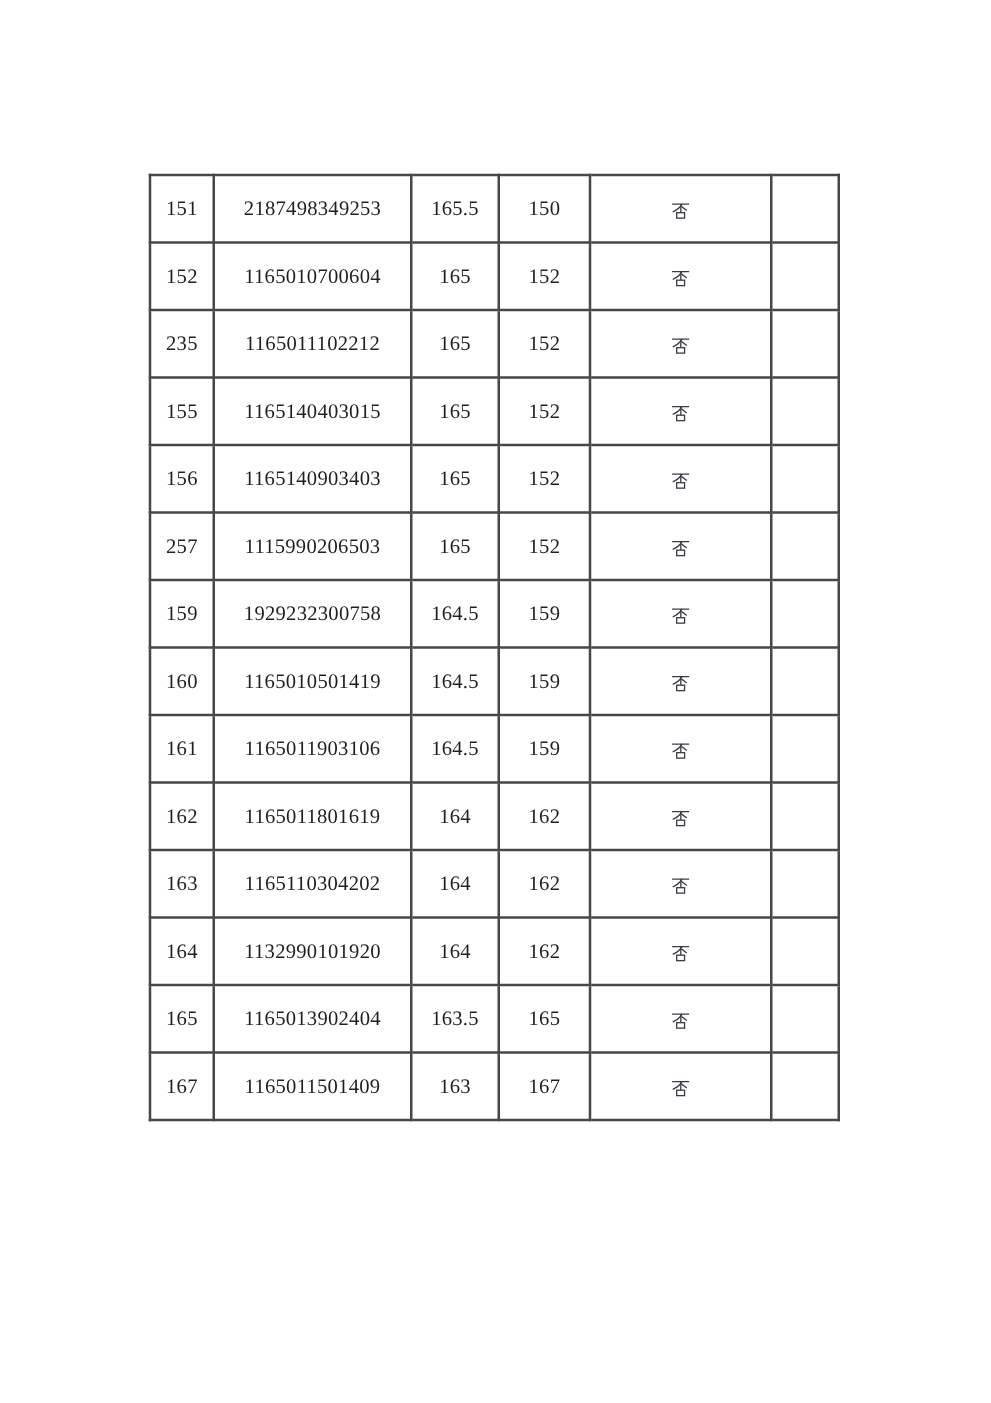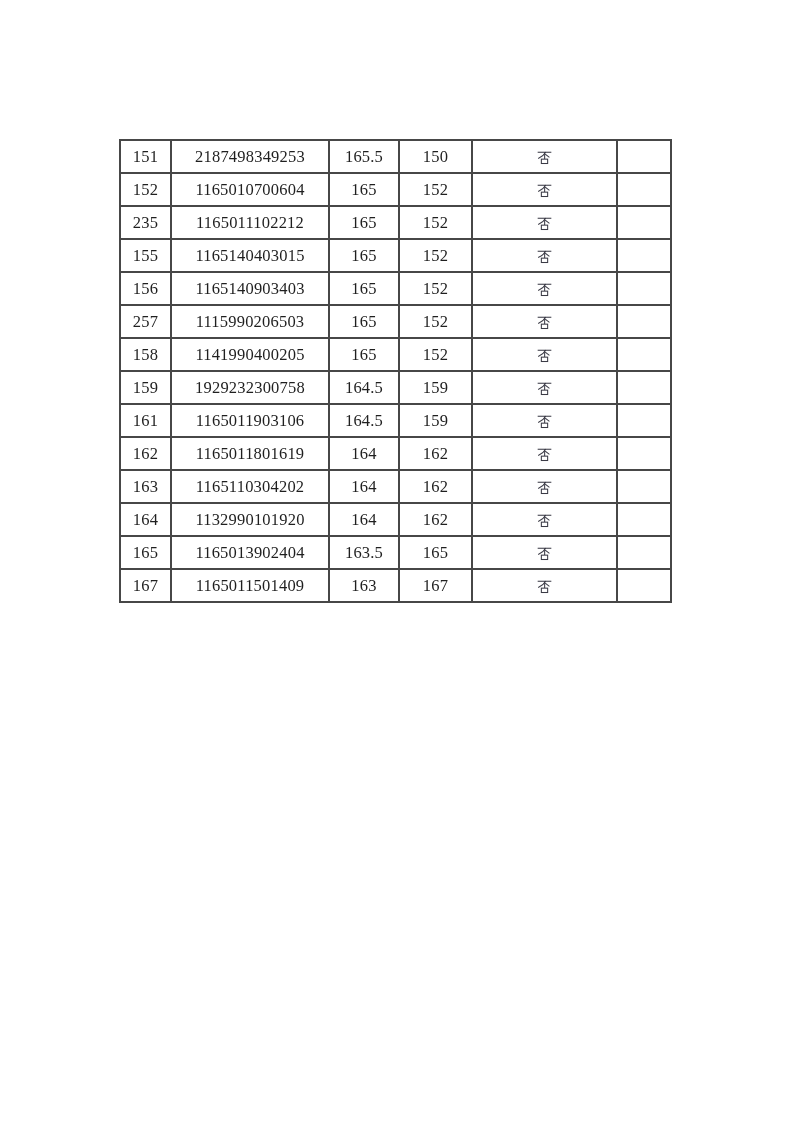--- a/index.html
+++ b/index.html
@@ -23,21 +23,21 @@
   }
   table.roster {
     position: absolute;
     left: 119px;
     top: 139px;
     width: 553px;
     border-collapse: collapse;
     table-layout: fixed;
   }
   table.roster tr {
-    height: 33px;
+    height: 54px;
   }
   table.roster td {
     border: 2px solid #474747;
     padding: 0;
     text-align: center;
     vertical-align: middle;
     font-size: 16.5px;
     letter-spacing: 0.2px;
     color: #1f1f1f;
     overflow: hidden;
@@ -183,40 +183,40 @@
           <path d="M56,17 C47,33 31,47 11,55"></path>
           <path d="M51,19 L51,56"></path>
           <path d="M57,30 L80,47"></path>
           <rect x="29" y="61" width="42" height="29"></rect>
         </svg>
       </span>
     </td>
     <td></td>
   </tr>
         <tr>
-    <td>158</td>
-    <td>1141990400205</td>
-    <td>165</td>
-    <td>152</td>
-    <td aria-label="否">
-      <span class="no-glyph" aria-hidden="true">
-        <svg viewBox="0 0 100 100" xmlns="http://www.w3.org/2000/svg">
-          <path d="M8,15 L92,15"></path>
-          <path d="M56,17 C47,33 31,47 11,55"></path>
-          <path d="M51,19 L51,56"></path>
-          <path d="M57,30 L80,47"></path>
-          <rect x="29" y="61" width="42" height="29"></rect>
-        </svg>
-      </span>
-    </td>
-    <td></td>
-  </tr>
-        <tr>
     <td>159</td>
     <td>1929232300758</td>
+    <td>164.5</td>
+    <td>159</td>
+    <td aria-label="否">
+      <span class="no-glyph" aria-hidden="true">
+        <svg viewBox="0 0 100 100" xmlns="http://www.w3.org/2000/svg">
+          <path d="M8,15 L92,15"></path>
+          <path d="M56,17 C47,33 31,47 11,55"></path>
+          <path d="M51,19 L51,56"></path>
+          <path d="M57,30 L80,47"></path>
+          <rect x="29" y="61" width="42" height="29"></rect>
+        </svg>
+      </span>
+    </td>
+    <td></td>
+  </tr>
+        <tr>
+    <td>160</td>
+    <td>1165010501419</td>
     <td>164.5</td>
     <td>159</td>
     <td aria-label="否">
       <span class="no-glyph" aria-hidden="true">
         <svg viewBox="0 0 100 100" xmlns="http://www.w3.org/2000/svg">
           <path d="M8,15 L92,15"></path>
           <path d="M56,17 C47,33 31,47 11,55"></path>
           <path d="M51,19 L51,56"></path>
           <path d="M57,30 L80,47"></path>
           <rect x="29" y="61" width="42" height="29"></rect>

